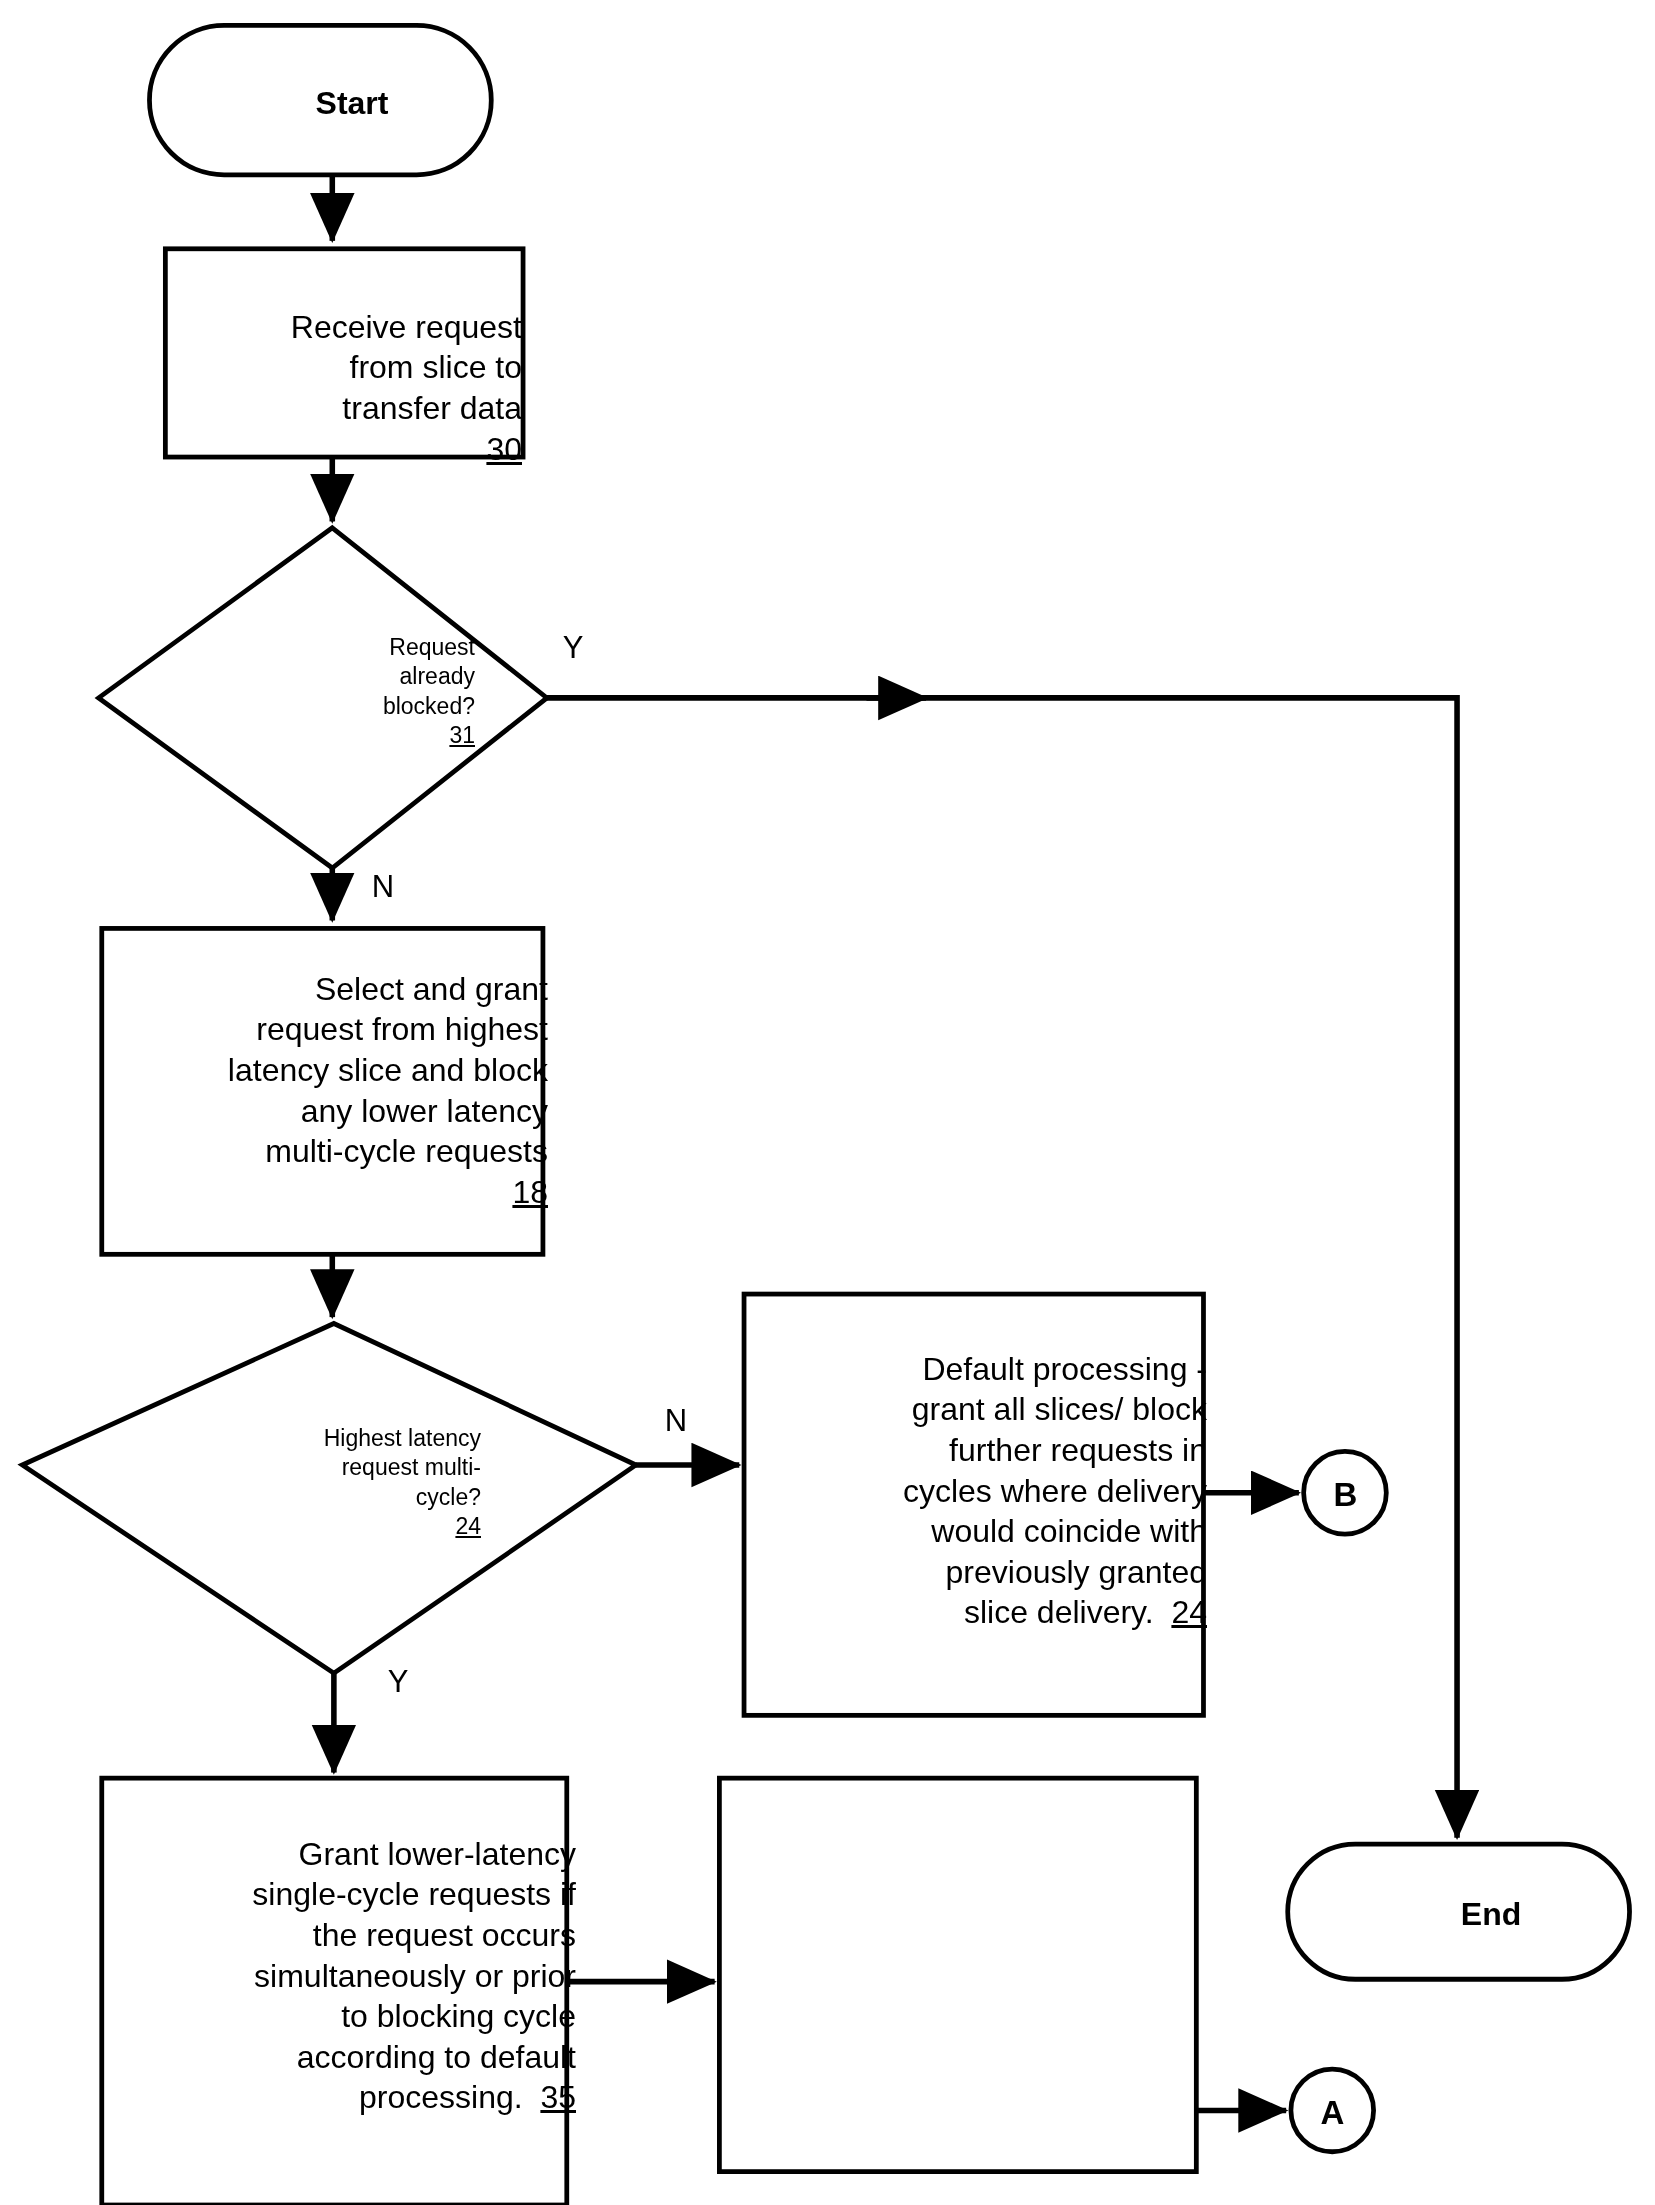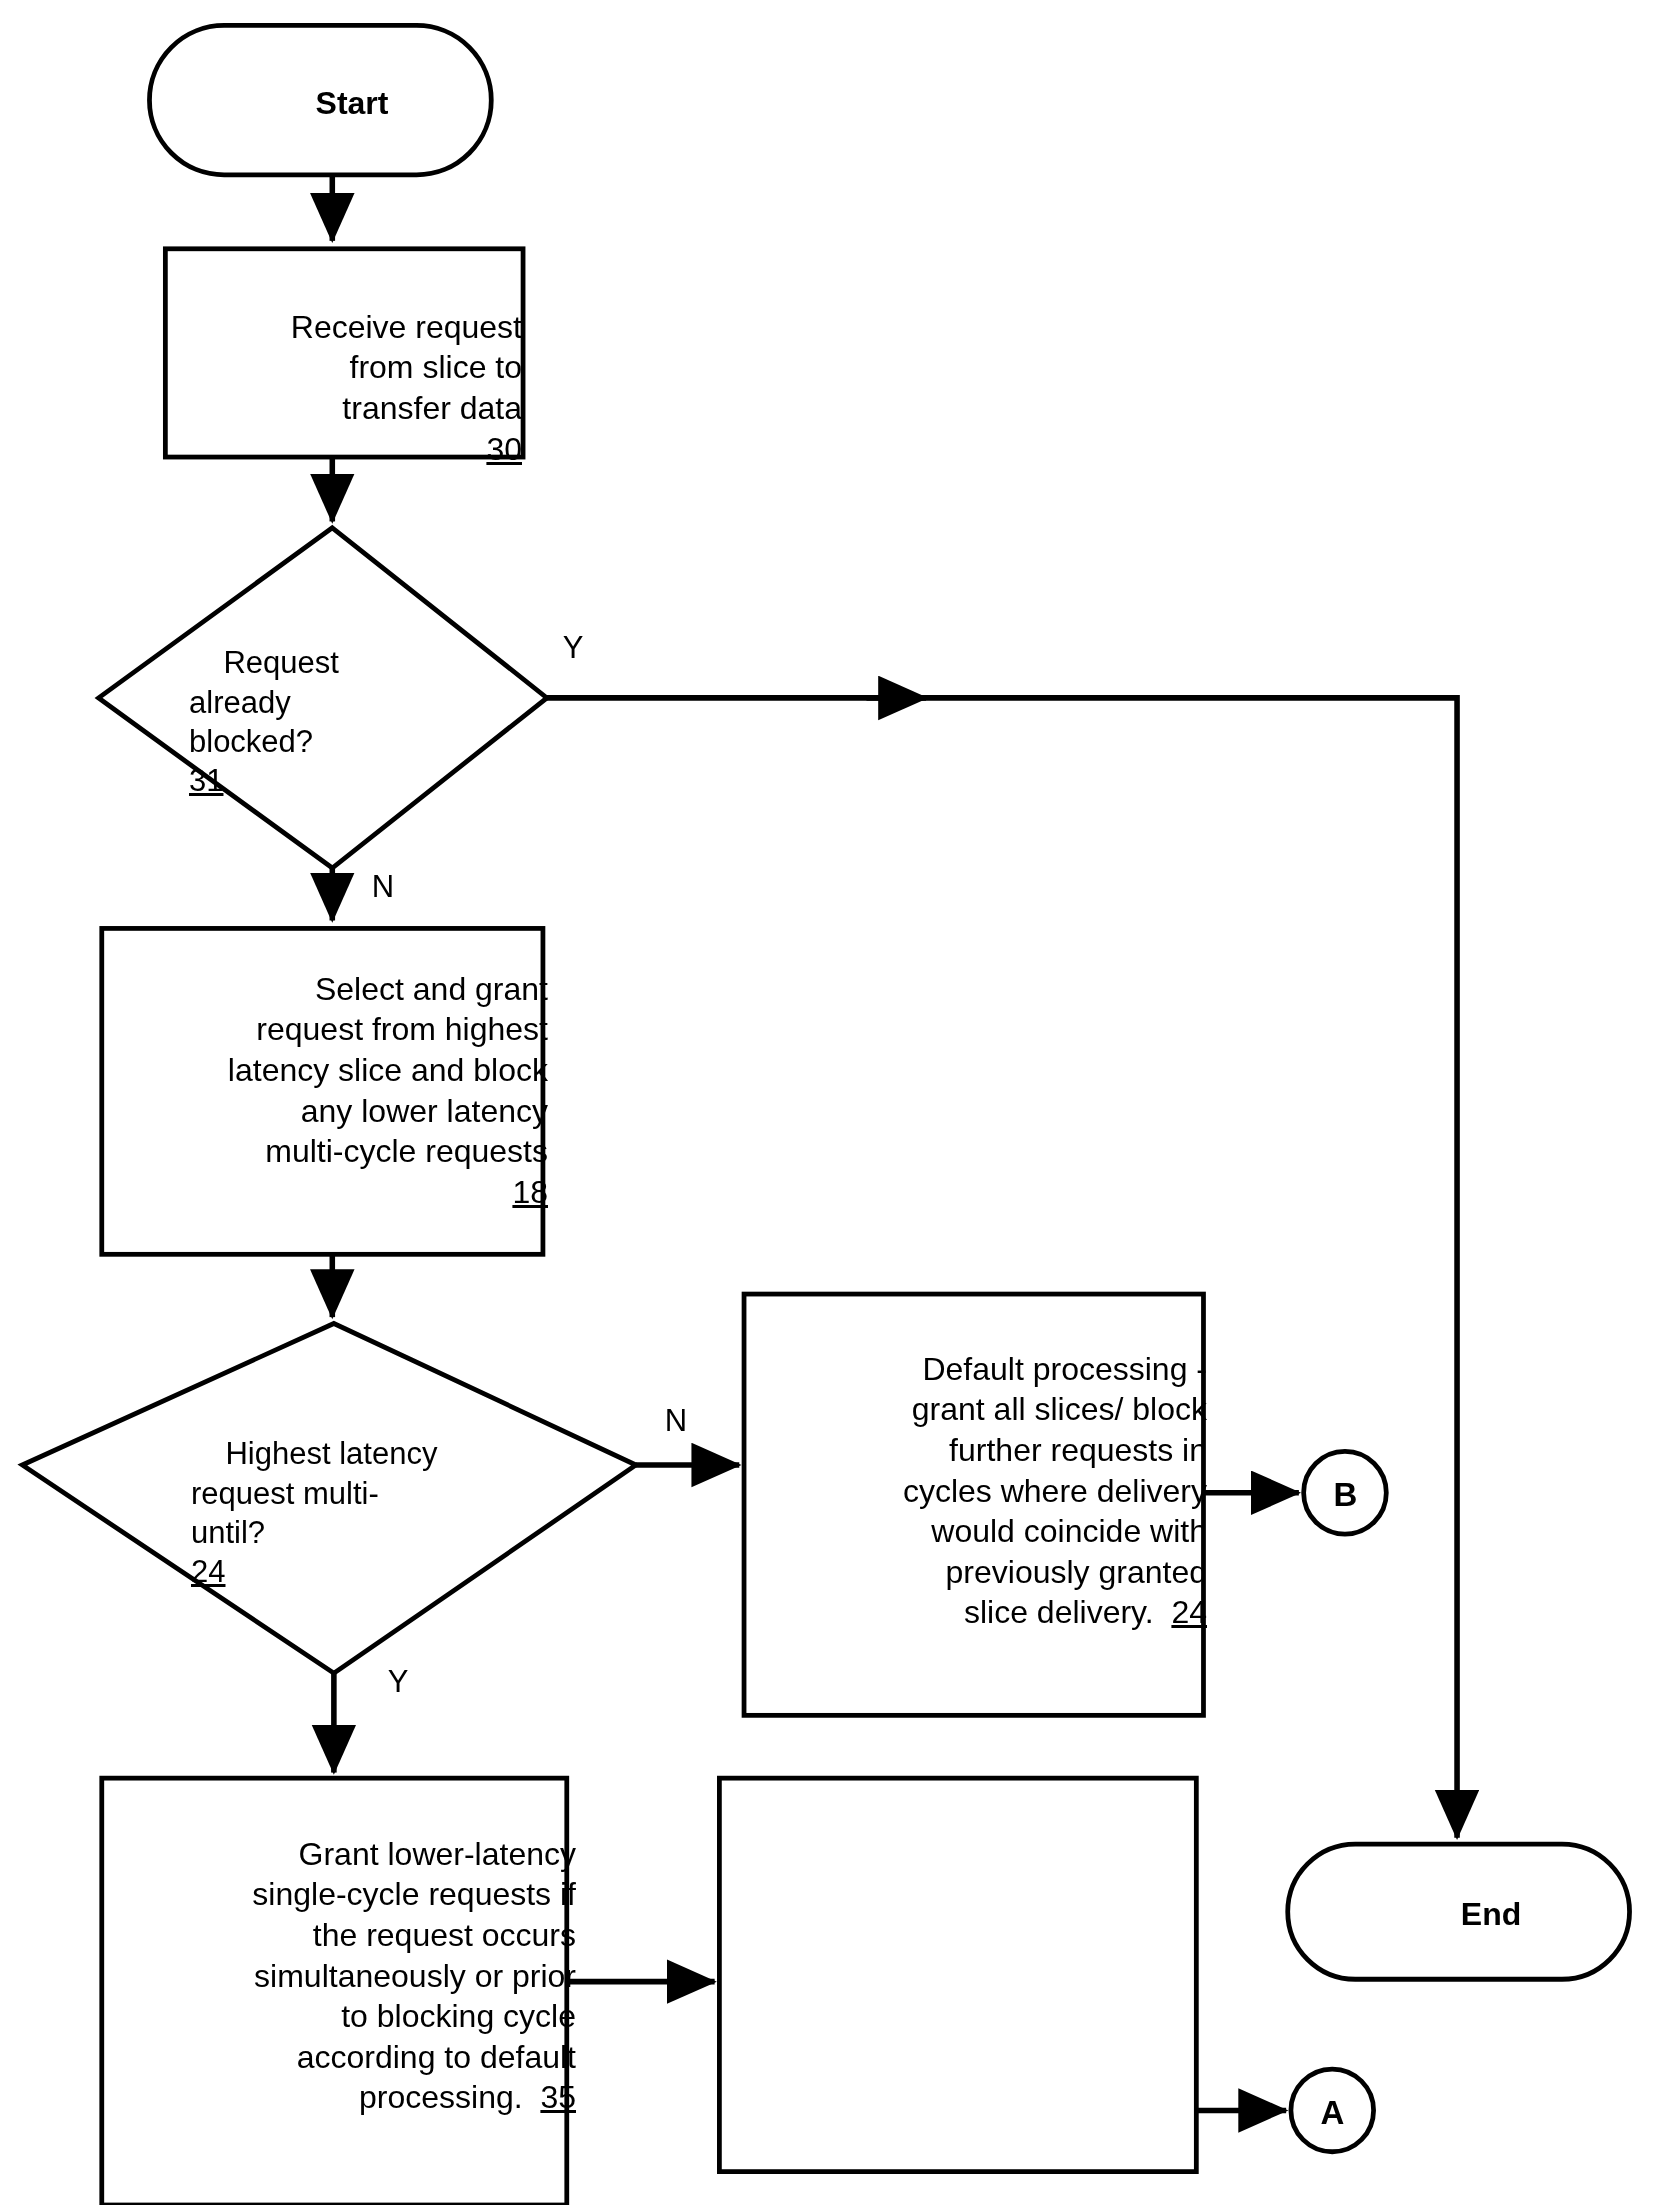--- a/index.html
+++ b/index.html
@@ -38,22 +38,22 @@
     font-weight: bold;
     font-size: 32px;
     text-align: center;
     padding-left: 32px;
   }
   .process-label {
     font-size: 32px;
     text-align: right;
   }
   .decision-label {
-    font-size: 31px;
-    text-align: left;
+    font-size: 23px;
+    text-align: right;
   }
   .branch-label {
     font-size: 31px;
     text-align: center;
   }
   .connector-label {
     font-weight: bold;
     font-size: 33px;
     text-align: center;
   }
@@ -144,21 +144,21 @@
 request from highest
 latency slice and block
 any lower latency
 multi-cycle requests
 </span><span class="ref">18</span>
   </div>
 
   <div class="node-text decision-label" style="left:191px; top:1395px; width:290px;">
     <span>Highest latency
 request multi-
-until?
+cycle?
 </span><span class="ref">24</span>
   </div>
 
   <div class="node-text branch-label" style="left:652px; top:1401px; width:48px;">N</div>
 
   <div class="node-text branch-label" style="left:374px; top:1662px; width:48px;">Y</div>
 
   <div class="node-text process-label" style="left:766px; top:1308px; width:441px;">
     <span>Default processing -
 grant all slices/ block

